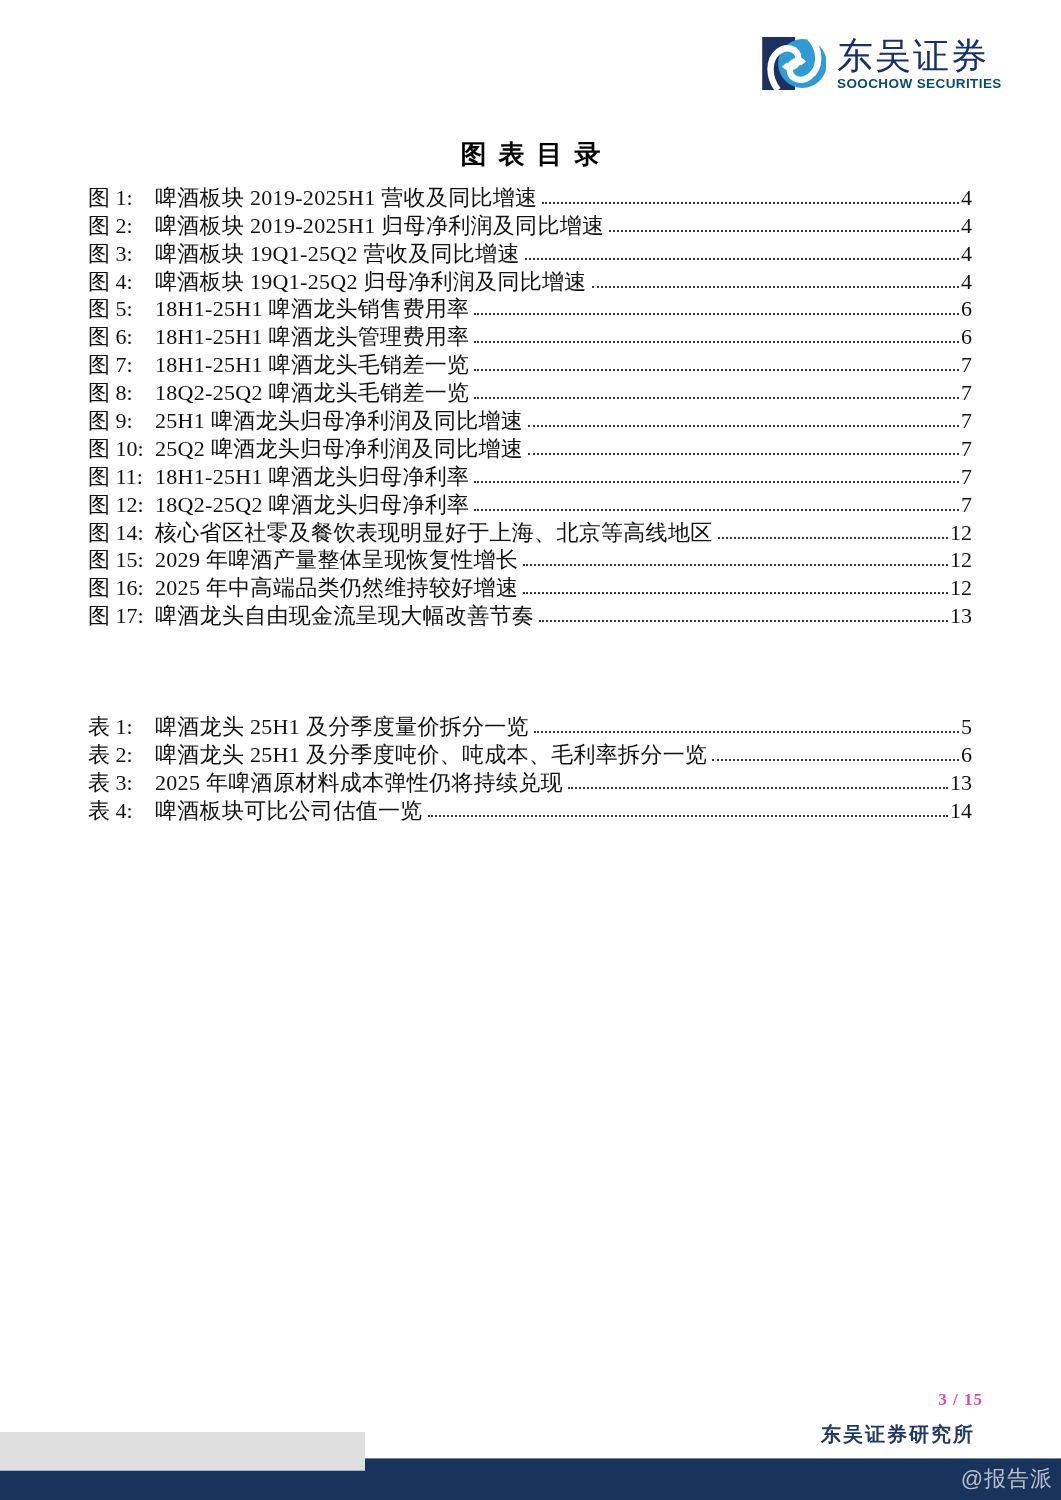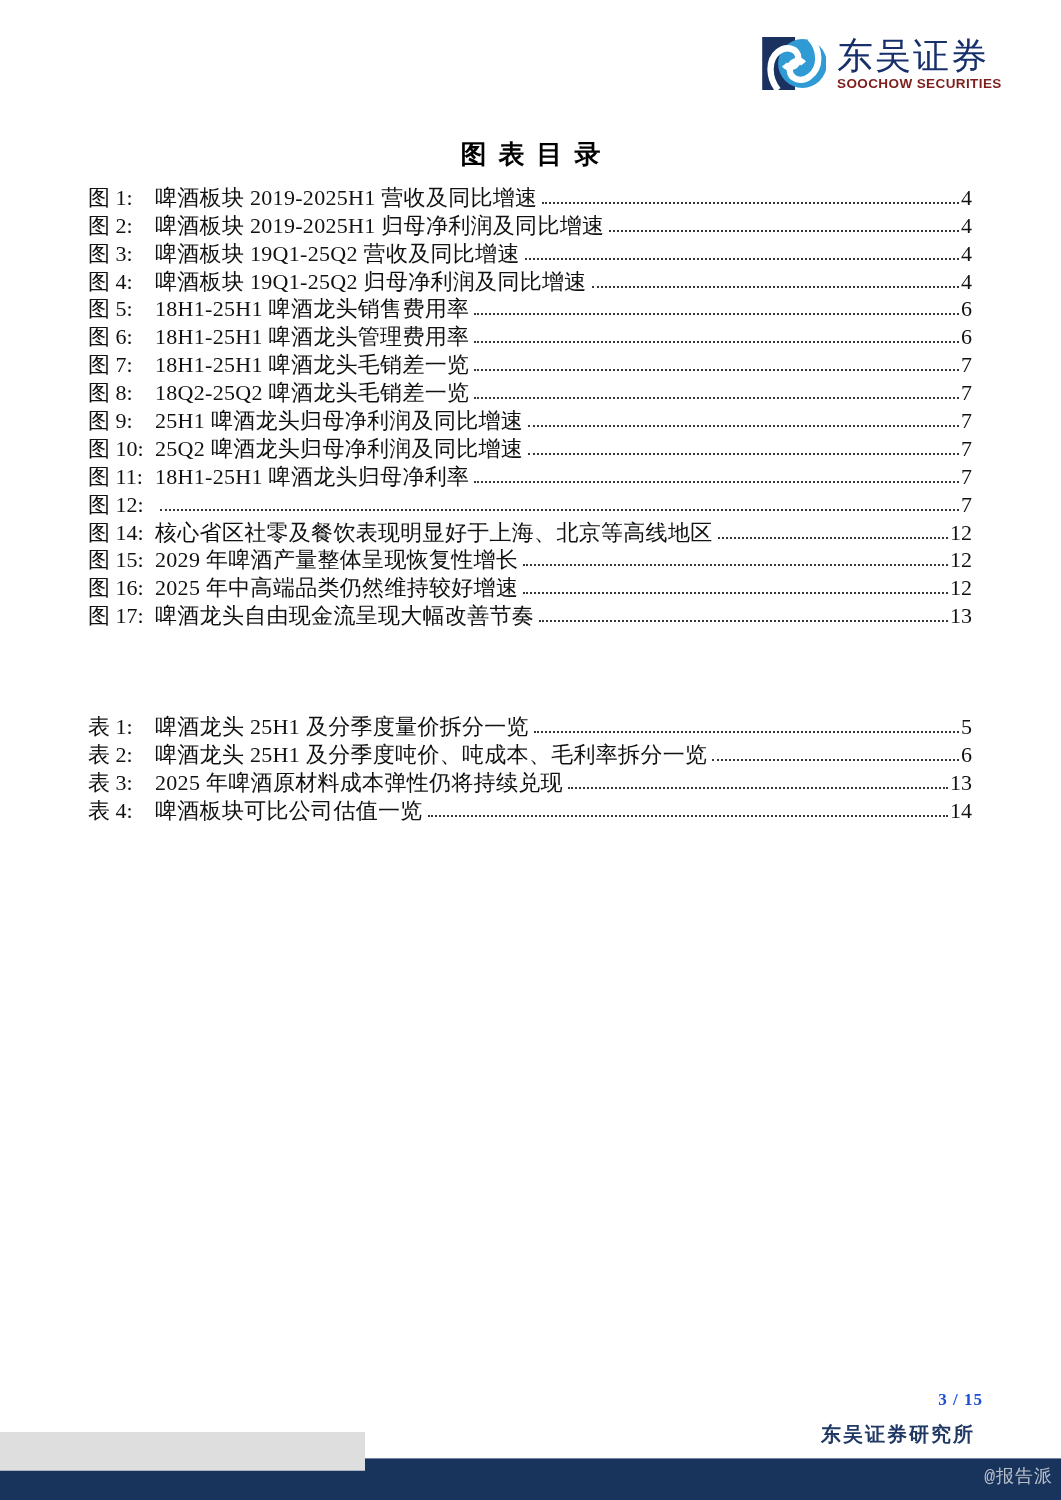--- a/index.html
+++ b/index.html
@@ -21,21 +21,21 @@
   }
   .logo-mark { width:64px; height:53px; display:block; }
   .logo-text { display:flex; flex-direction:column; }
   .logo-cn {
     font-size:36px; line-height:38px; font-weight:500;
     color:#17306b; letter-spacing:2px; white-space:nowrap;
   }
   .logo-en {
     font-family:"Liberation Sans","DejaVu Sans",sans-serif;
     font-size:13.5px; line-height:14px; font-weight:bold;
-    color:#7f1d1d; letter-spacing:0.4px; margin-top:2px; white-space:nowrap;
+    color:#0c4a6e; letter-spacing:0.4px; margin-top:2px; white-space:nowrap;
   }
 
   
   .toc-title {
     position:absolute; top:140px; left:0; width:100%;
     text-align:center;
     font-size:26px; line-height:30px; font-weight:bold;
     color:#000000; letter-spacing:12px; text-indent:12px;
   }
   .toc-list { position:absolute; left:88px; width:884px; }
@@ -51,21 +51,21 @@
   .toc-leader {
     flex:1 1 auto; height:0;
     border-bottom:2.2px dotted #383838;
     margin:0 2px 6px 5px; min-width:12px;
   }
   .toc-page { white-space:nowrap; text-align:right; }
 
   
   .page-indicator {
     position:absolute; top:1390px; right:78px;
-    font-size:17px; font-weight:bold; color:#1d4ed8;
+    font-size:17px; font-weight:bold; color:#ec4899;
     letter-spacing:1px;
   }
   .institute {
     position:absolute; top:1421px; right:86px;
     font-size:20px; color:#1f3864; letter-spacing:2px;
     font-weight:700;
   }
   .footer-gray-box {
     position:absolute; top:1432px; left:0;
     width:365px; height:39px;
@@ -76,22 +76,22 @@
   .footer-bar {
     position:absolute; top:1458px; left:0;
     width:100%; height:42px;
     background:#18345c;
     border-top:1px solid #7187a3;
     z-index:1;
   }
   .watermark {
     position:absolute; top:1464px; right:8px;
     z-index:3;
-    font-family:Liberation Mono, monospace;
-    font-size:18px; color:#b9c0ca; letter-spacing:1px;
+    font-family:Liberation Sans, sans-serif;
+    font-size:22px; color:#b9c0ca; letter-spacing:1px;
   }
 </style>
 </head>
 <body>
 
 <div class="page">
 
   <div class="logo">
     <svg class="logo-mark" viewBox="0 0 120 100" xmlns="http://www.w3.org/2000/svg">
       <rect x="0" y="0" width="62" height="100" fill="#1b3261"></rect>
@@ -169,20 +169,21 @@
         <span class="toc-page">7</span>
       </div>
       <div class="toc-row">
         <span class="toc-label">图 11:</span>
         <span class="toc-text">18H1-25H1 啤酒龙头归母净利率</span>
         <span class="toc-leader"></span>
         <span class="toc-page">7</span>
       </div>
       <div class="toc-row">
         <span class="toc-label">图 12:</span>
+        <span class="toc-text">18Q2-25Q2 啤酒龙头归母净利率</span>
         <span class="toc-leader"></span>
         <span class="toc-page">7</span>
       </div>
       <div class="toc-row">
         <span class="toc-label">图 14:</span>
         <span class="toc-text">核心省区社零及餐饮表现明显好于上海、北京等高线地区</span>
         <span class="toc-leader"></span>
         <span class="toc-page">12</span>
       </div>
       <div class="toc-row">

